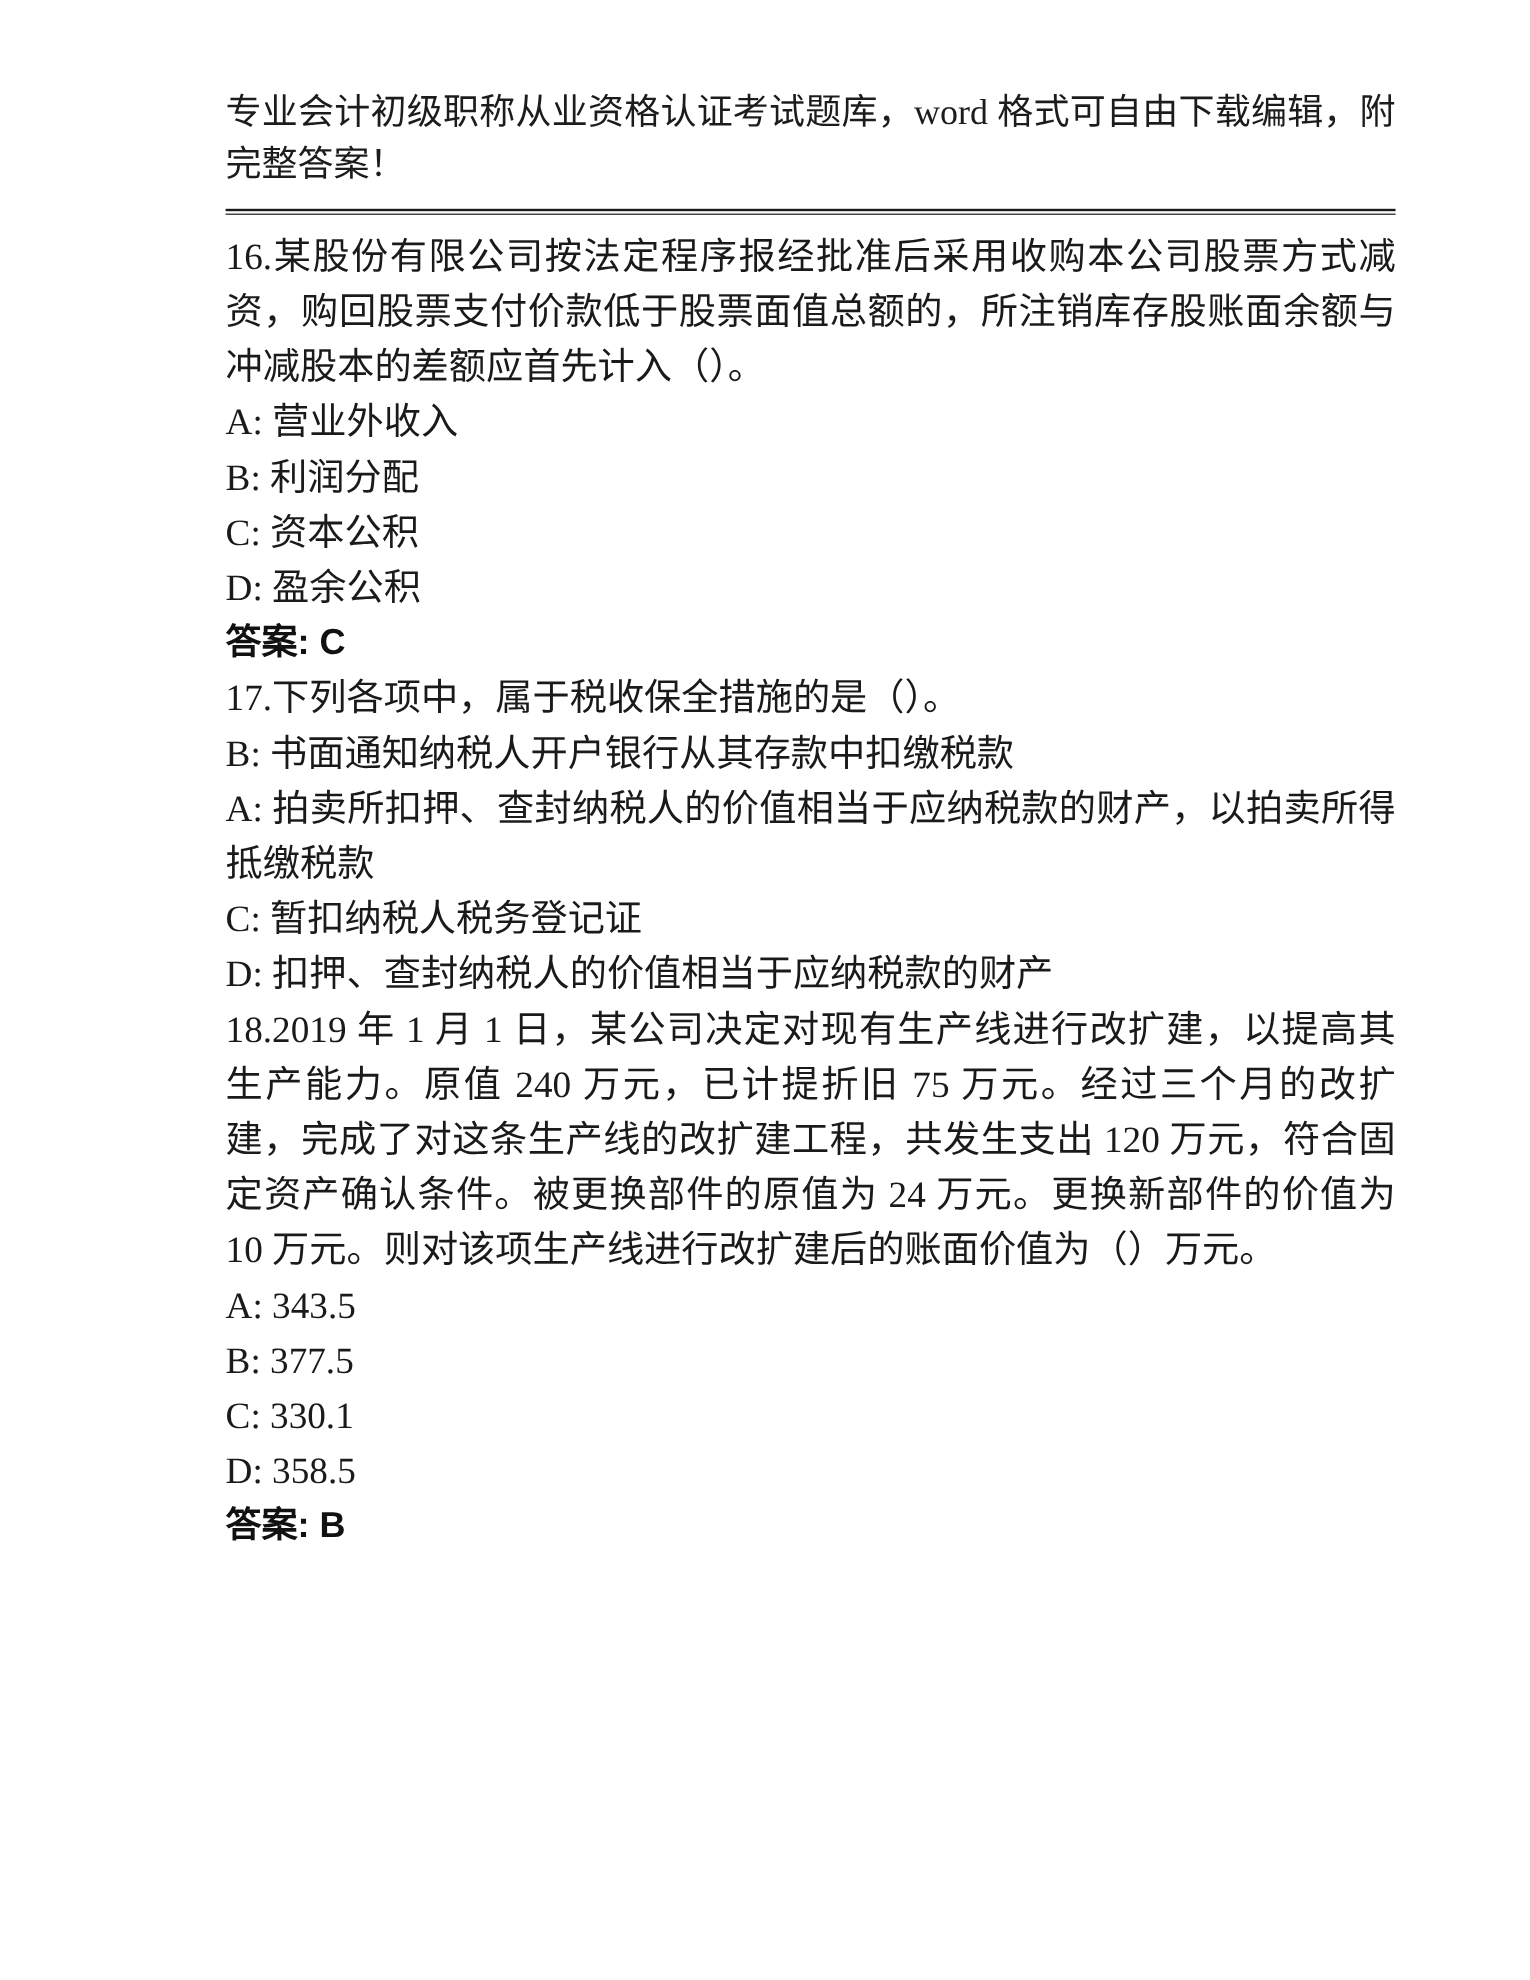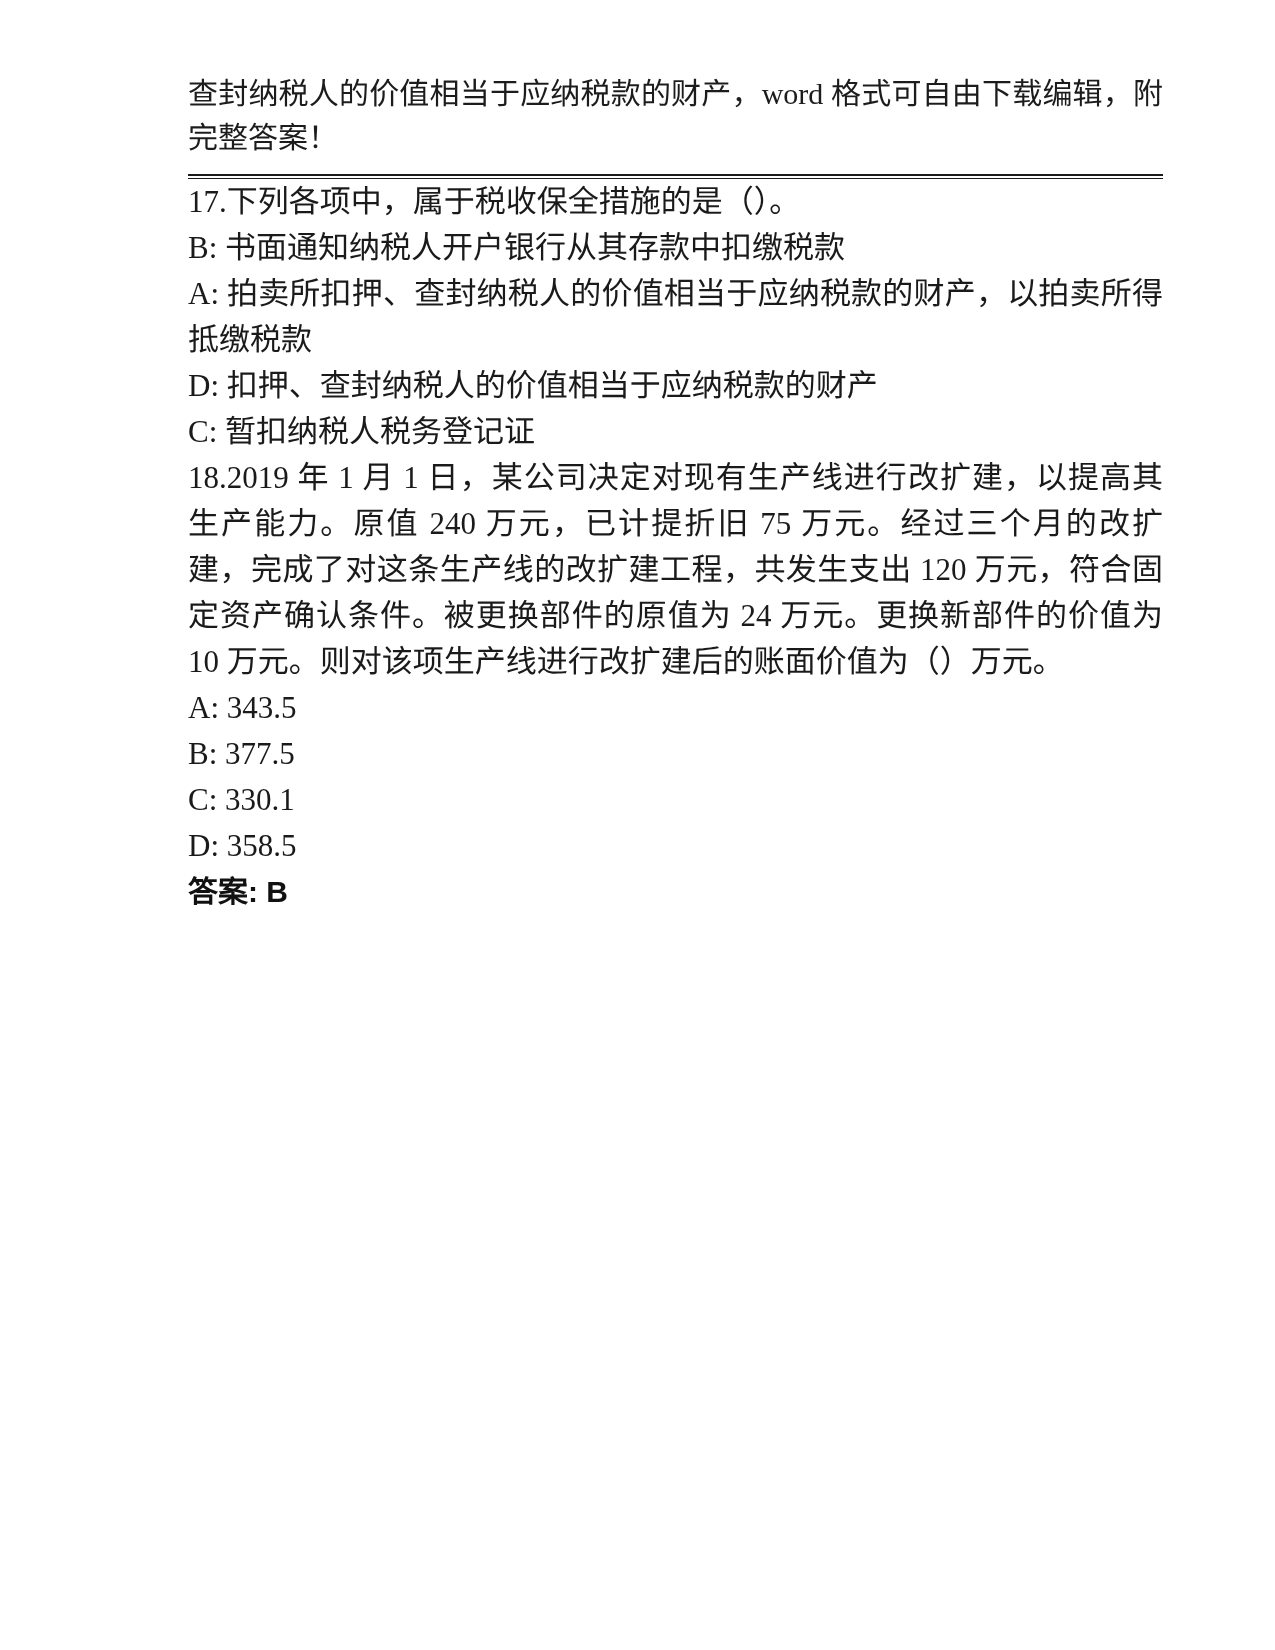--- a/index.html
+++ b/index.html
@@ -53,31 +53,39 @@
     font-weight: bold;
     font-family: "Liberation Sans", "DejaVu Sans", sans-serif;
     color: #111111;
   }
 </style>
 </head>
 <body>
 
 <div class="page">
 
-  <p class="header-text">查封纳税人的价值相当于应纳税款的财产，word 格式可自由下载编辑，附完整答案！</p>
+  <p class="header-text">专业会计初级职称从业资格认证考试题库，word 格式可自由下载编辑，附完整答案！</p>
 
   <div class="divider"></div>
 
+  <section class="question first">
+    <p class="q-text">16.某股份有限公司按法定程序报经批准后采用收购本公司股票方式减资，购回股票支付价款低于股票面值总额的，所注销库存股账面余额与冲减股本的差额应首先计入（）。</p>
+    <p class="option">A: 营业外收入</p>
+    <p class="option">B: 利润分配</p>
+    <p class="option">C: 资本公积</p>
+    <p class="option">D: 盈余公积</p>
+    <p class="answer">答案: C</p>
+  </section>
 
   <section class="question">
     <p class="q-text">17.下列各项中，属于税收保全措施的是（）。</p>
     <p class="option">B: 书面通知纳税人开户银行从其存款中扣缴税款</p>
     <p class="option">A: 拍卖所扣押、查封纳税人的价值相当于应纳税款的财产，以拍卖所得抵缴税款</p>
+    <p class="option">C: 暂扣纳税人税务登记证</p>
     <p class="option">D: 扣押、查封纳税人的价值相当于应纳税款的财产</p>
-    <p class="option">C: 暂扣纳税人税务登记证</p>
   </section>
 
   <section class="question">
     <p class="q-text">18.2019 年 1 月 1 日，某公司决定对现有生产线进行改扩建，以提高其生产能力。原值 240 万元，已计提折旧 75 万元。经过三个月的改扩建，完成了对这条生产线的改扩建工程，共发生支出 120 万元，符合固定资产确认条件。被更换部件的原值为 24 万元。更换新部件的价值为 10 万元。则对该项生产线进行改扩建后的账面价值为（）万元。</p>
     <p class="option">A: 343.5</p>
     <p class="option">B: 377.5</p>
     <p class="option">C: 330.1</p>
     <p class="option">D: 358.5</p>
     <p class="answer">答案: B</p>
   </section>

